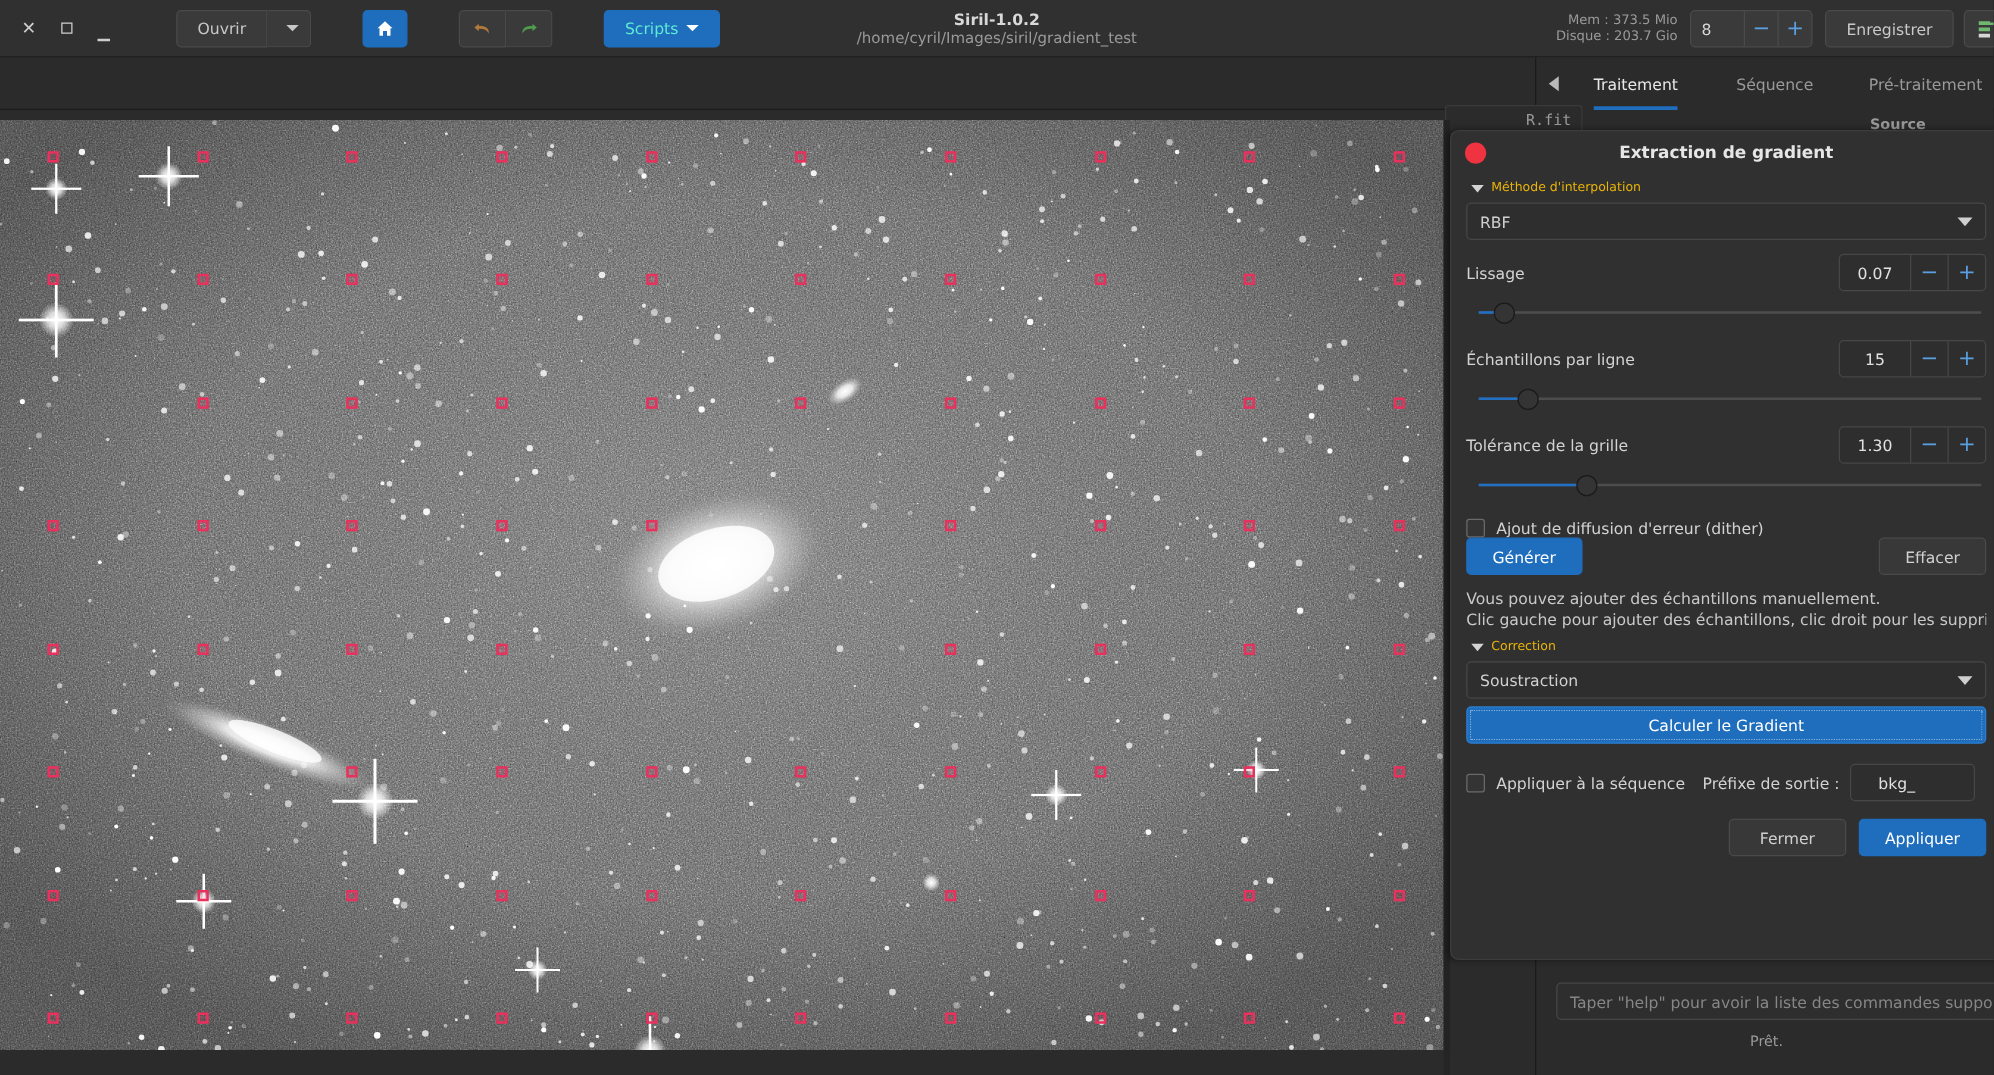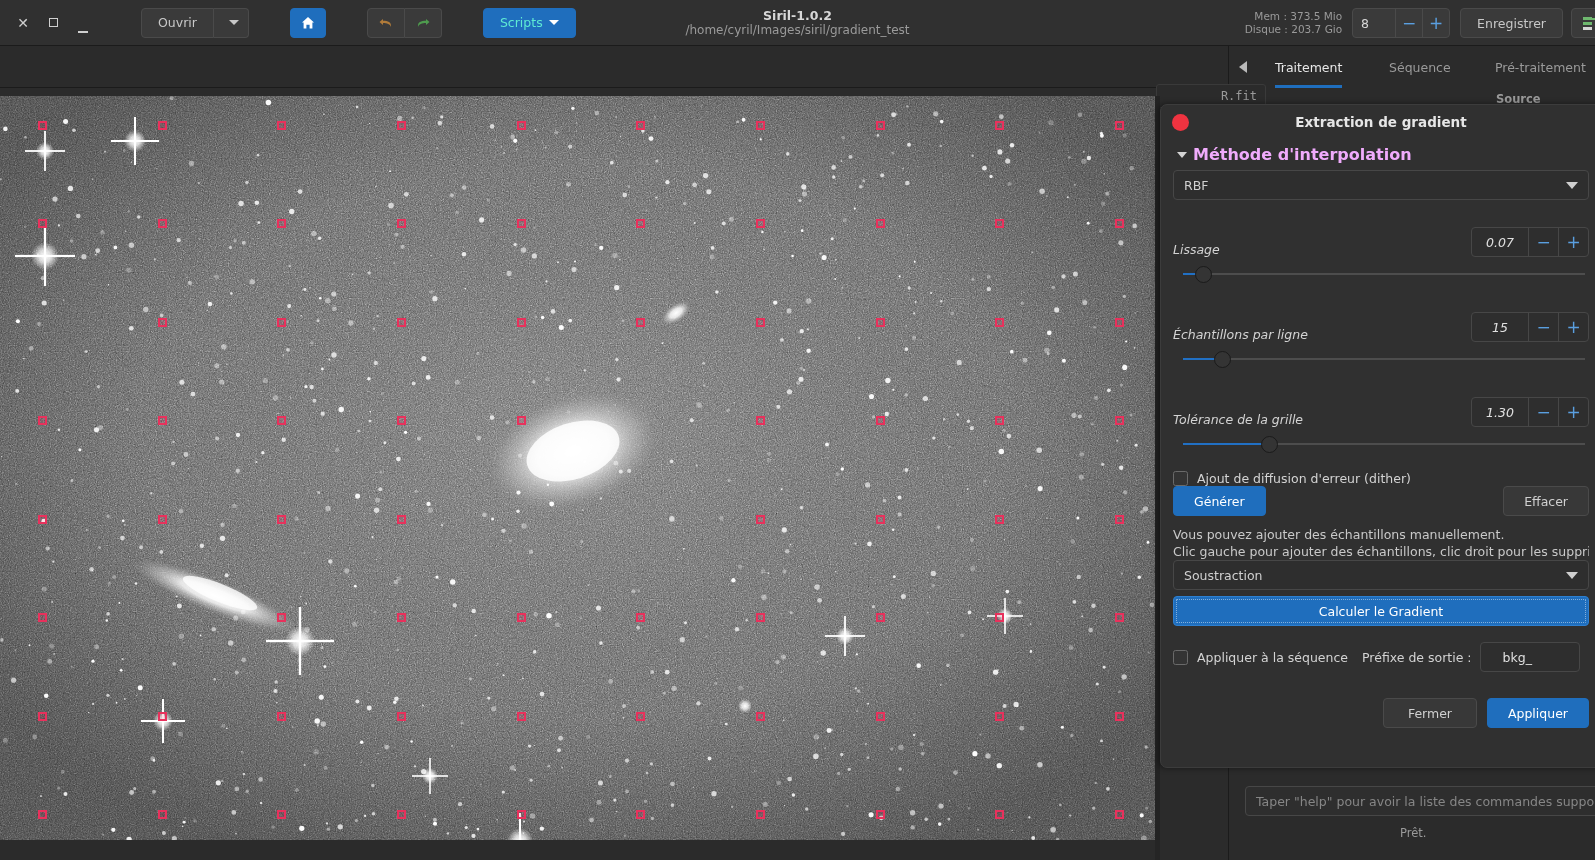--- a/index.html
+++ b/index.html
@@ -138,30 +138,30 @@
     box-shadow: -2px 0 6px rgba(0,0,0,0.45);
   }
   #dlg-header { position:relative; height: 34px; display:flex; align-items:center; }
   #dlg-dot { position:absolute; left:11px; top:9px; width:17px; height:17px; border-radius:50%; background:#ef3340; }
   #dlg-title { position:absolute; left:0; right:0; text-align:center; color:#e6e6e6; font-size:13.5px; font-weight:bold; }
 
   .dlg-body { padding: 0 12px; }
 
   .sect-head { display:flex; align-items:center; margin: 6px 0 6px 4px; }
   .sect-head .tri { width:0;height:0;border-left:5px solid transparent;border-right:5px solid transparent;border-top:6px solid #d4d4d4; margin-right:6px;}
-  .sect-head .lbl { color:#f0abfc; font-size:16px; font-weight:bold; }
+  .sect-head .lbl { color:#eab308; font-size:10px; font-weight:normal; }
 
   .combo {
     height: 30px; background: #2e2e2e; border:1px solid #474747; border-radius:4px;
     display:flex; align-items:center; justify-content:space-between; padding: 0 10px;
     color:#d0d0d0; font-size:12.5px; margin-bottom: 4px;
   }
   .combo .ctri { width:0;height:0;border-left:6px solid transparent;border-right:6px solid transparent;border-top:7px solid #cfcfcf; }
 
-  .param-row { display:flex; align-items:flex-end; justify-content:space-between; margin-top: 27px; height:30px;font-style:italic; }
+  .param-row { display:flex; align-items:center; justify-content:space-between; margin-top: 11px; height:30px; }
   .param-label { color:#d3d3d3; font-size:12.5px; }
   .numspin { display:flex; align-items:stretch; height:30px; background:#2e2e2e; border:1px solid #474747; border-radius:4px; }
   .numspin .nval { color:#e0e0e0; font-size:12.5px; display:flex;align-items:center;justify-content:center; min-width:56px; padding:0 8px; }
   .numspin .nb { width:30px; display:flex;align-items:center;justify-content:center; color:#5a9fe0; font-size:17px; border-left:1px solid #474747; }
 
   .slider { position:relative; height: 22px; margin-top: 6px; }
   .slider .track { position:absolute; left:10px; right:4px; top:10px; height:2px; background:#4d4d4d; }
   .slider .fill { position:absolute; left:10px; top:10px; height:2px; background:#2170c4; }
   .slider .knob { position:absolute; top:3px; width:17px; height:17px; border-radius:50%; background:#343434; border:1.5px solid #1a1a1a; }
 
@@ -186,21 +186,21 @@
     margin-top: 6px;
   }
 
   .seqrow { display:flex; align-items:center; margin-top: 16px; }
   .seqrow .chkbox { margin-right:9px; }
   .seqrow .lbl2 { color:#d3d3d3; font-size:12.5px; margin-right: 14px; }
   .prefix-input {
     height: 30px; width: 100px; background:#2e2e2e; border:1px solid #474747; border-radius:4px;
     display:flex; align-items:center; padding-left:22px; color:#e0e0e0; font-size:12.5px;
   }
-  .footrow { display:flex; align-items:center; justify-content:flex-end; margin-top: 26px; }
+  .footrow { display:flex; align-items:center; justify-content:flex-end; margin-top: 14px; }
   .footrow .btn { min-width: 94px; margin-left: 10px; }
 </style>
 </head>
 <body>
 
 <div id="app">
 
   <div id="headerbar">
     <div class="hb-left">
       <div class="wbtn">
@@ -1451,20 +1451,24 @@
       <div class="btnrow">
         <span class="btn primary">Générer</span>
         <span class="btn ghost">Effacer</span>
       </div>
 
       <div class="hint">
         <div>Vous pouvez ajouter des échantillons manuellement.</div>
         <div>Clic gauche pour ajouter des échantillons, clic droit pour les supprimer.</div>
       </div>
 
+      <div class="sect-head" style="margin-top:8px;">
+        <span class="tri"></span>
+        <span class="lbl">Correction</span>
+      </div>
 
       <div class="combo">
         <span>Soustraction</span>
         <span class="ctri"></span>
       </div>
 
       <div class="wide-primary">Calculer le Gradient</div>
 
       <div class="seqrow">
         <span class="chkbox"></span>

